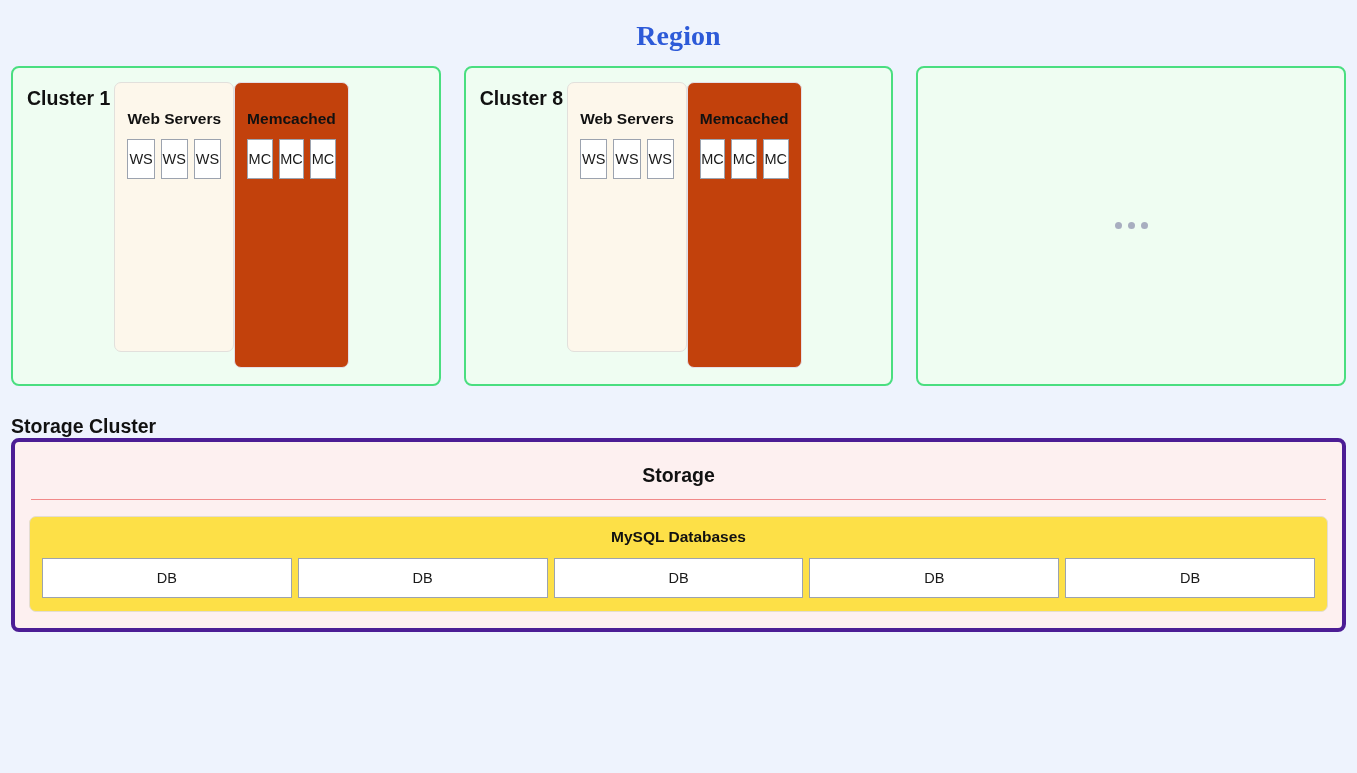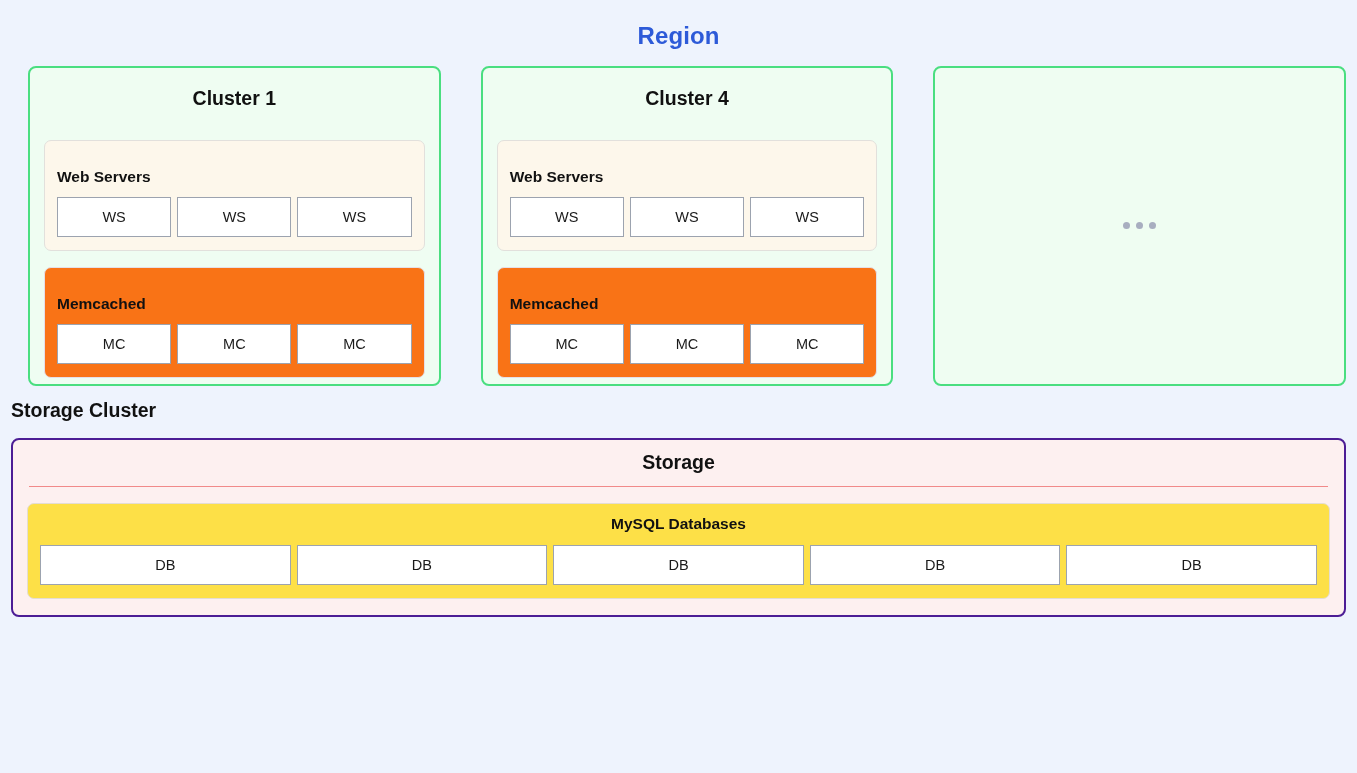--- a/index.html
+++ b/index.html
@@ -20,56 +20,56 @@
   .page {
     position: relative;
     width: 1357px;
     height: 773px;
     padding: 0 11px;
   }
 
   
   .region-title {
     text-align: center;
-    font-size: 24px;
+    font-size: 28px;
     font-weight: bold;
     color: #2d5ad8;
     letter-spacing: 0.1px;
     padding-top: 22px;
     line-height: 28px;
+    font-family: Liberation Serif, serif;
   }
 
   
   .section-heading {
     font-size: 19.5px;
     font-weight: bold;
     color: #111111;
     line-height: 24px;
   }
   .section-heading.frontend { margin-top: 30px; }
-  .section-heading.storage  { margin-top: 12px; }
+  .section-heading.storage  { margin-top: 28px; }
 
   
   .clusters-row {
     display: flex;
     gap: 23px;
     margin-top: 16px;
   }
 
   .cluster {
     flex: 1 1 0;
     min-width: 0;
     background: #effdf2;
     border: 2px solid #4ade80;
     border-radius: 8px;
     padding: 14px 14px 16px 14px;
     height: 320px;
     display: flex;
-    flex-direction: column;
-    margin-left: 17px;
+    flex-direction: row;
   }
   .cluster.empty {
     align-items: center;
     justify-content: center;
   }
 
   .cluster-title {
     text-align: center;
     font-size: 19.5px;
     font-weight: bold;
@@ -85,21 +85,21 @@
 
   
   .panel {
     border: 1px solid #e2e0dc;
     border-radius: 7px;
     padding: 26px 12px 13px 12px;
     margin-bottom: 16px;
   }
   .panel:last-child { margin-bottom: 0; }
   .panel.web      { background: #fdf7eb; }
-  .panel.memcache { background: #f97316; border-color: #e5dfe8; }
+  .panel.memcache { background: #c2410c; border-color: #e5dfe8; }
 
   .panel-label {
     font-size: 15.5px;
     font-weight: bold;
     color: #111111;
     margin-bottom: 11px;
     line-height: 19px;
   }
 
   .node-row {
@@ -129,24 +129,23 @@
   .ellipsis .dot {
     width: 7px;
     height: 7px;
     border-radius: 50%;
     background: #a8aec0;
   }
 
   
   .storage-cluster {
     background: #fdf0f0;
-    border: 2px solid #4c1d95;
+    border: 4px solid #4c1d95;
     border-radius: 8px;
-    padding: 6px 14px 16px 14px;
-    margin-top: 16px;
+    padding: 17px 14px 16px 14px;
   }
   .storage-title {
     text-align: center;
     font-size: 19.5px;
     font-weight: bold;
     color: #111111;
     padding: 4px 0 12px 0;
     line-height: 24px;
   }
   .storage-divider {
@@ -191,21 +190,21 @@
         <div class="panel-label">Memcached</div>
         <div class="node-row">
           <div class="node">MC</div>
           <div class="node">MC</div>
           <div class="node">MC</div>
         </div>
       </div>
     </div>
 
     <div class="cluster">
-      <div class="cluster-title">Cluster 4</div>
+      <div class="cluster-title">Cluster 8</div>
       <div class="cluster-divider"></div>
 
       <div class="panel web">
         <div class="panel-label">Web Servers</div>
         <div class="node-row">
           <div class="node">WS</div>
           <div class="node">WS</div>
           <div class="node">WS</div>
         </div>
       </div>

